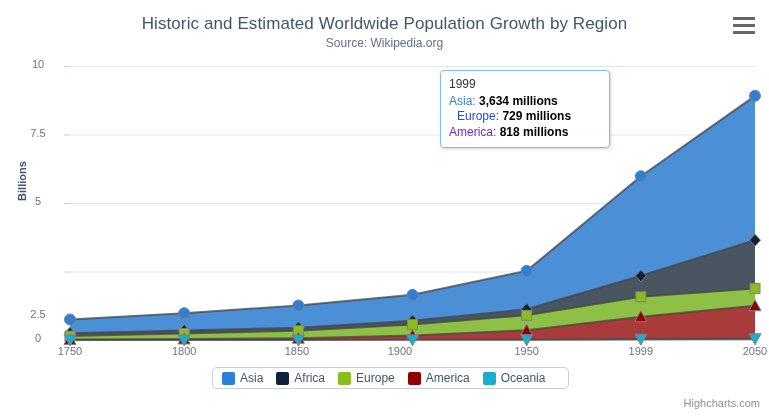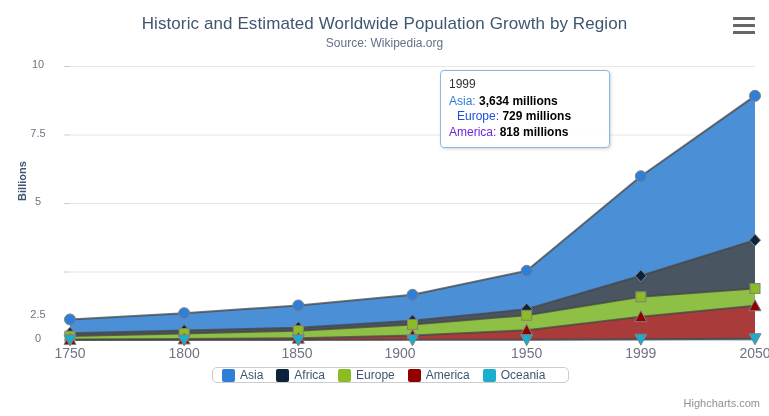--- a/index.html
+++ b/index.html
@@ -67,21 +67,21 @@
   
   .ytick-label {
     position: absolute;
     font-size: 11px;
     color: #6d7480;
     text-align: center;
     width: 40px;
   }
   .xtick-label {
     position: absolute;
-    font-size: 14px;
+    font-size: 11px;
     color: #6d7480;
     text-align: center;
     width: 60px;
     top: 345px;
   }
   #yaxis-title {
     position: absolute;
     left: -8px;
     top: 175px;
     width: 60px;
@@ -112,21 +112,21 @@
     margin-bottom: 1px;
   }
   #tooltip .tt-row { white-space: nowrap; }
   #tooltip .tt-name { font-weight: normal; }
   #tooltip .tt-val { font-weight: bold; color: #000; }
   
   #legend {
     position: absolute;
     left: 212px;
     top: 367px;
-    height: 16px;
+    height: 22px;
     background: #ffffff;
     border: 1px solid #cccccc;
     border-radius: 5px;
     padding: 0 9px;
     display: flex;
     align-items: center;
     box-sizing: border-box;
   }
   .legend-item {
     display: flex;

